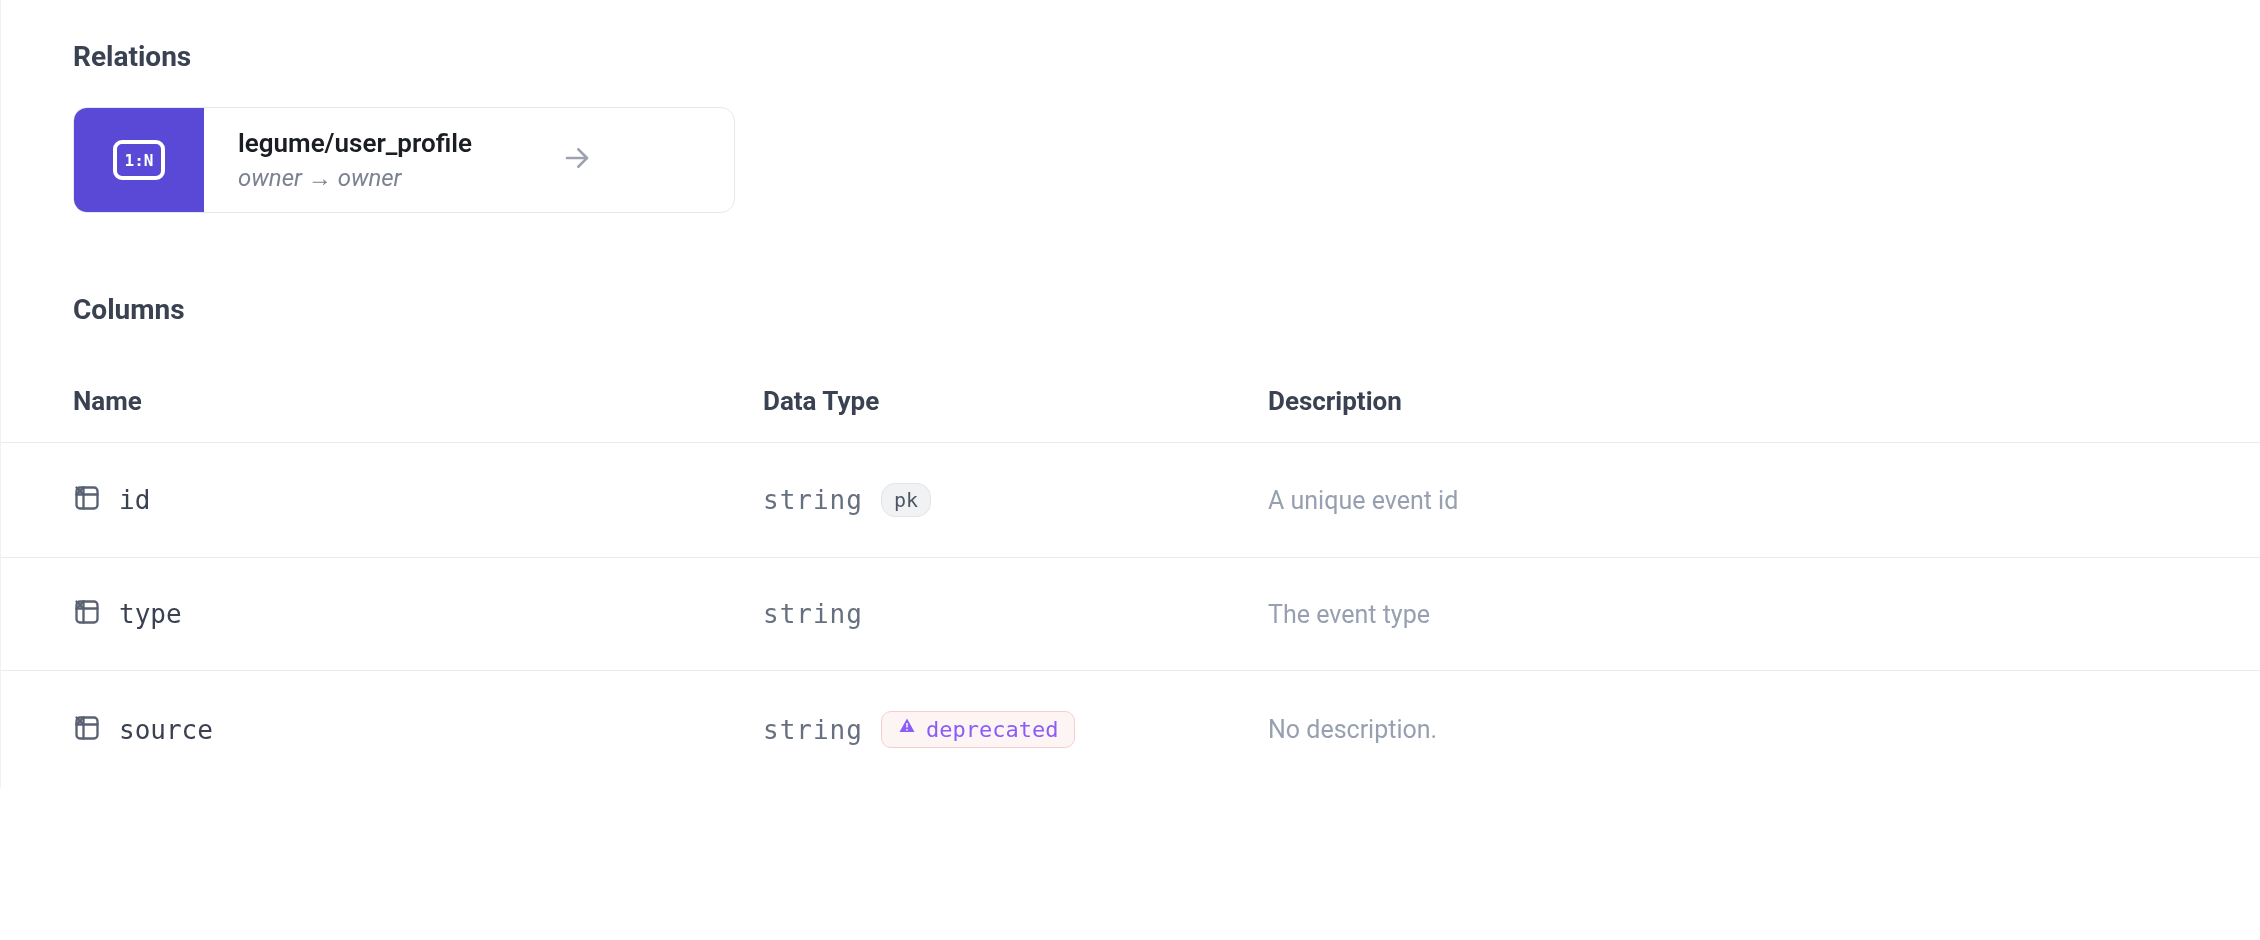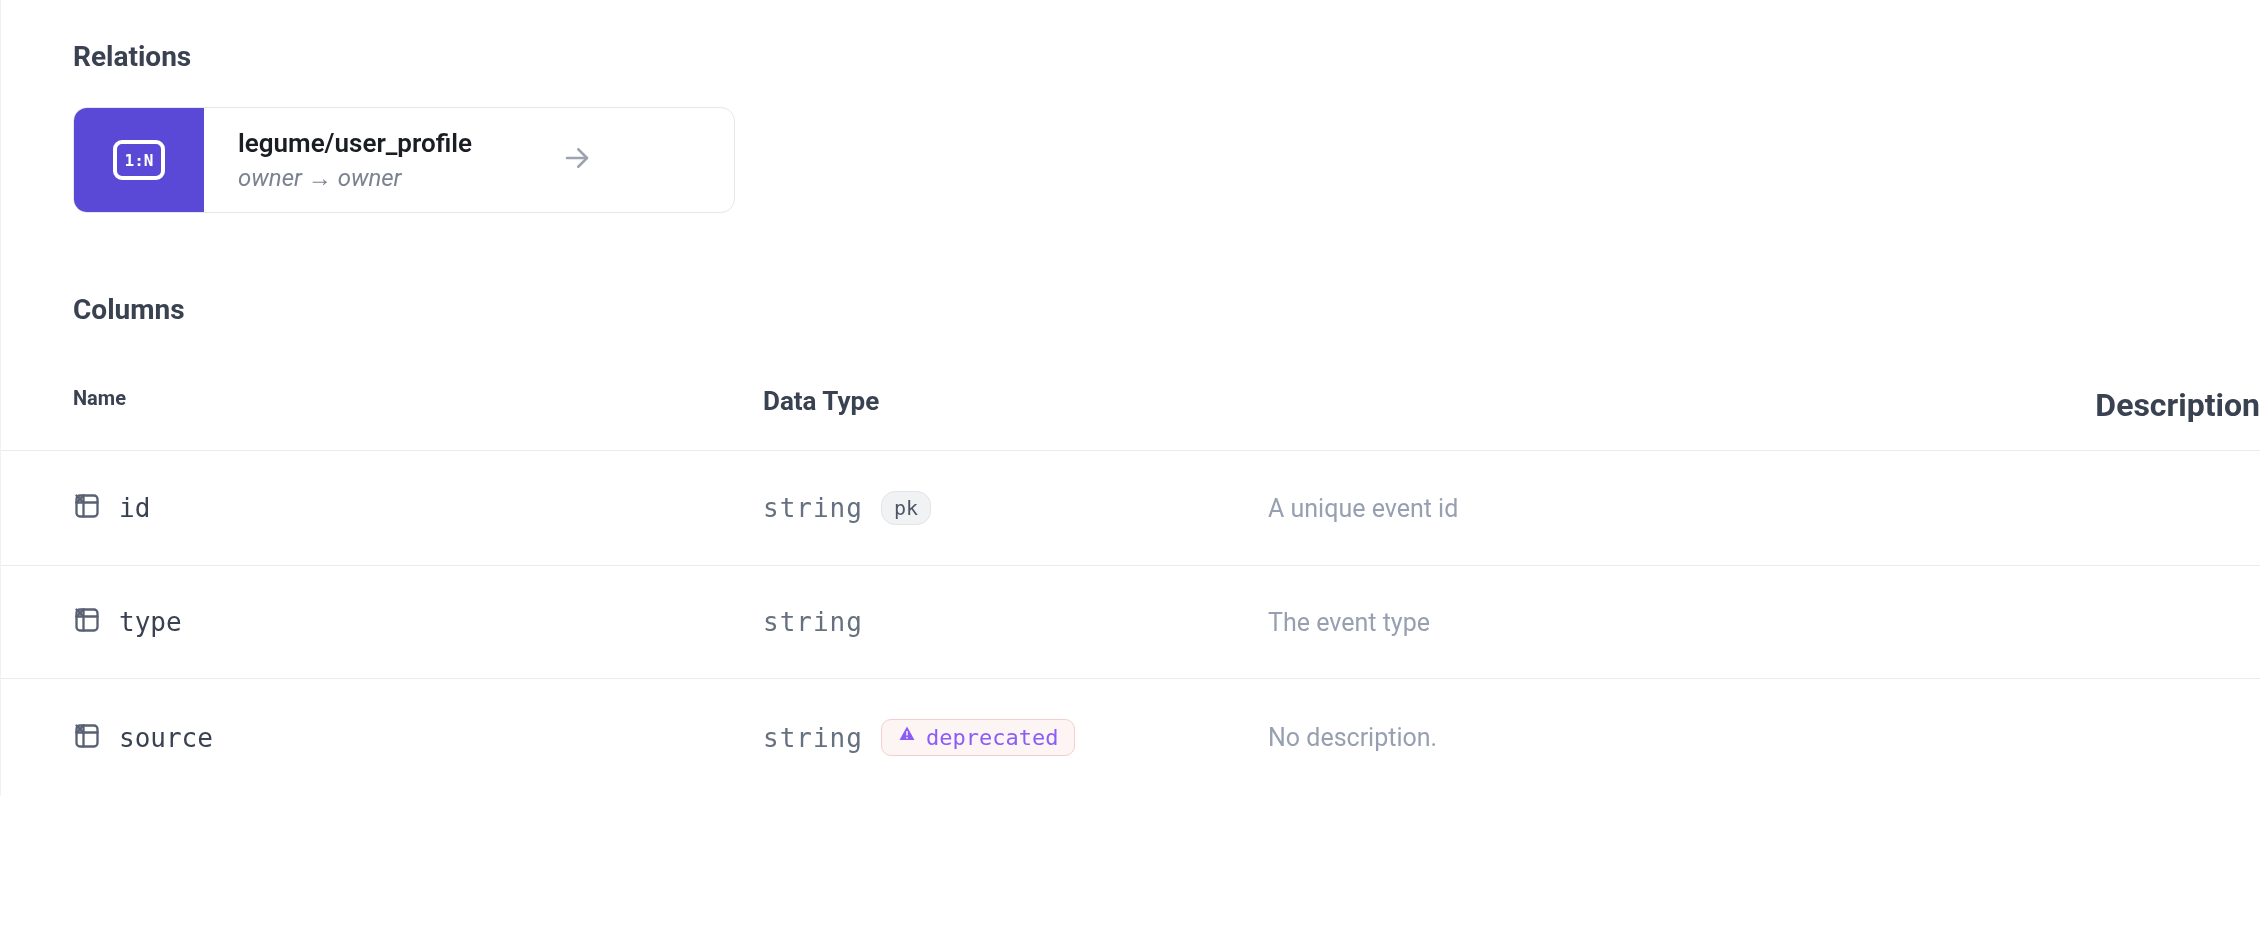--- a/index.html
+++ b/index.html
@@ -50,23 +50,23 @@
   .relation-text { display: flex; flex-direction: column; gap: 6px; }
   .relation-title { font-size: 26px; font-weight: 600; color: #1a1d23; }
   .relation-mapping { font-size: 24px; color: #7b8292; font-style: italic; }
   .relation-arrow-btn { color: #9ca3af; }
 
   .table-header {
     display: flex;
     padding-bottom: 26px;
     padding-top: 26px;
   }
-  .col-name  { width: 690px; font-size: 20px; font-weight: 700; color: #3a4252; }
+  .col-name  { width: 690px; font-size: 26px; font-weight: 700; color: #3a4252; }
   .col-type  { width: 505px; font-size: 26px; font-weight: 700; color: #3a4252; }
-  .col-desc  { flex: 1;     font-size: 32px; font-weight: 700; color: #3a4252; text-align: right; }
+  .col-desc  { flex: 1;     font-size: 26px; font-weight: 700; color: #3a4252; }
 
   .table-row {
     display: flex;
     align-items: center;
     border-top: 1px solid #e9ebef;
     padding: 40px 0;
     margin-left: -72px;
     padding-left: 72px;
   }
   .cell-name {

